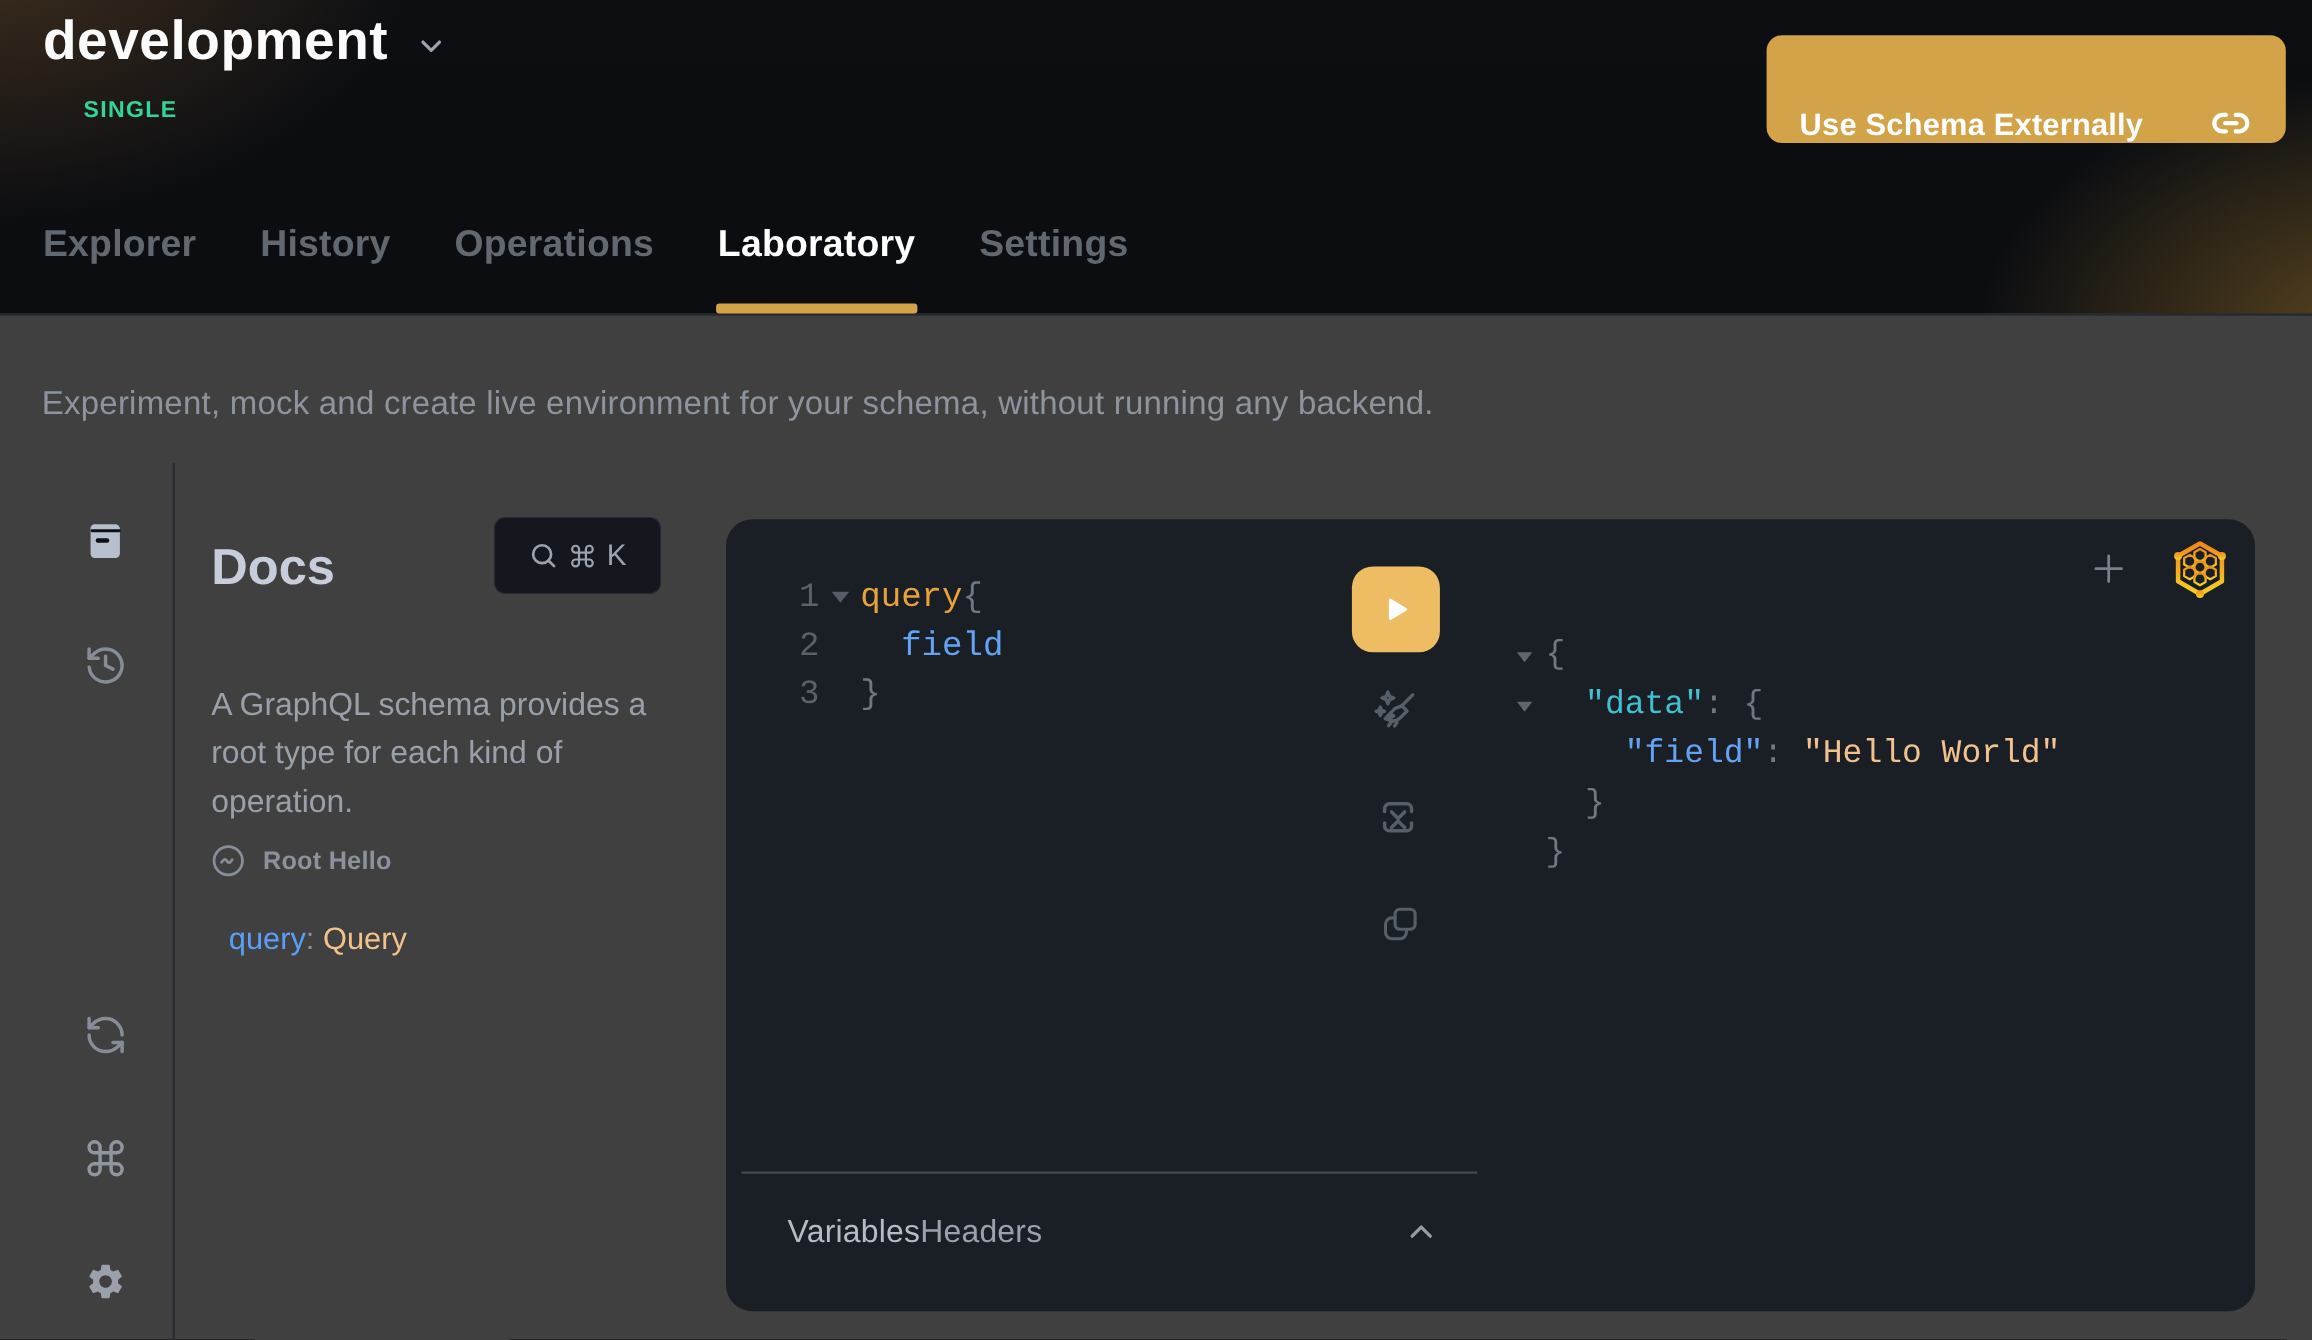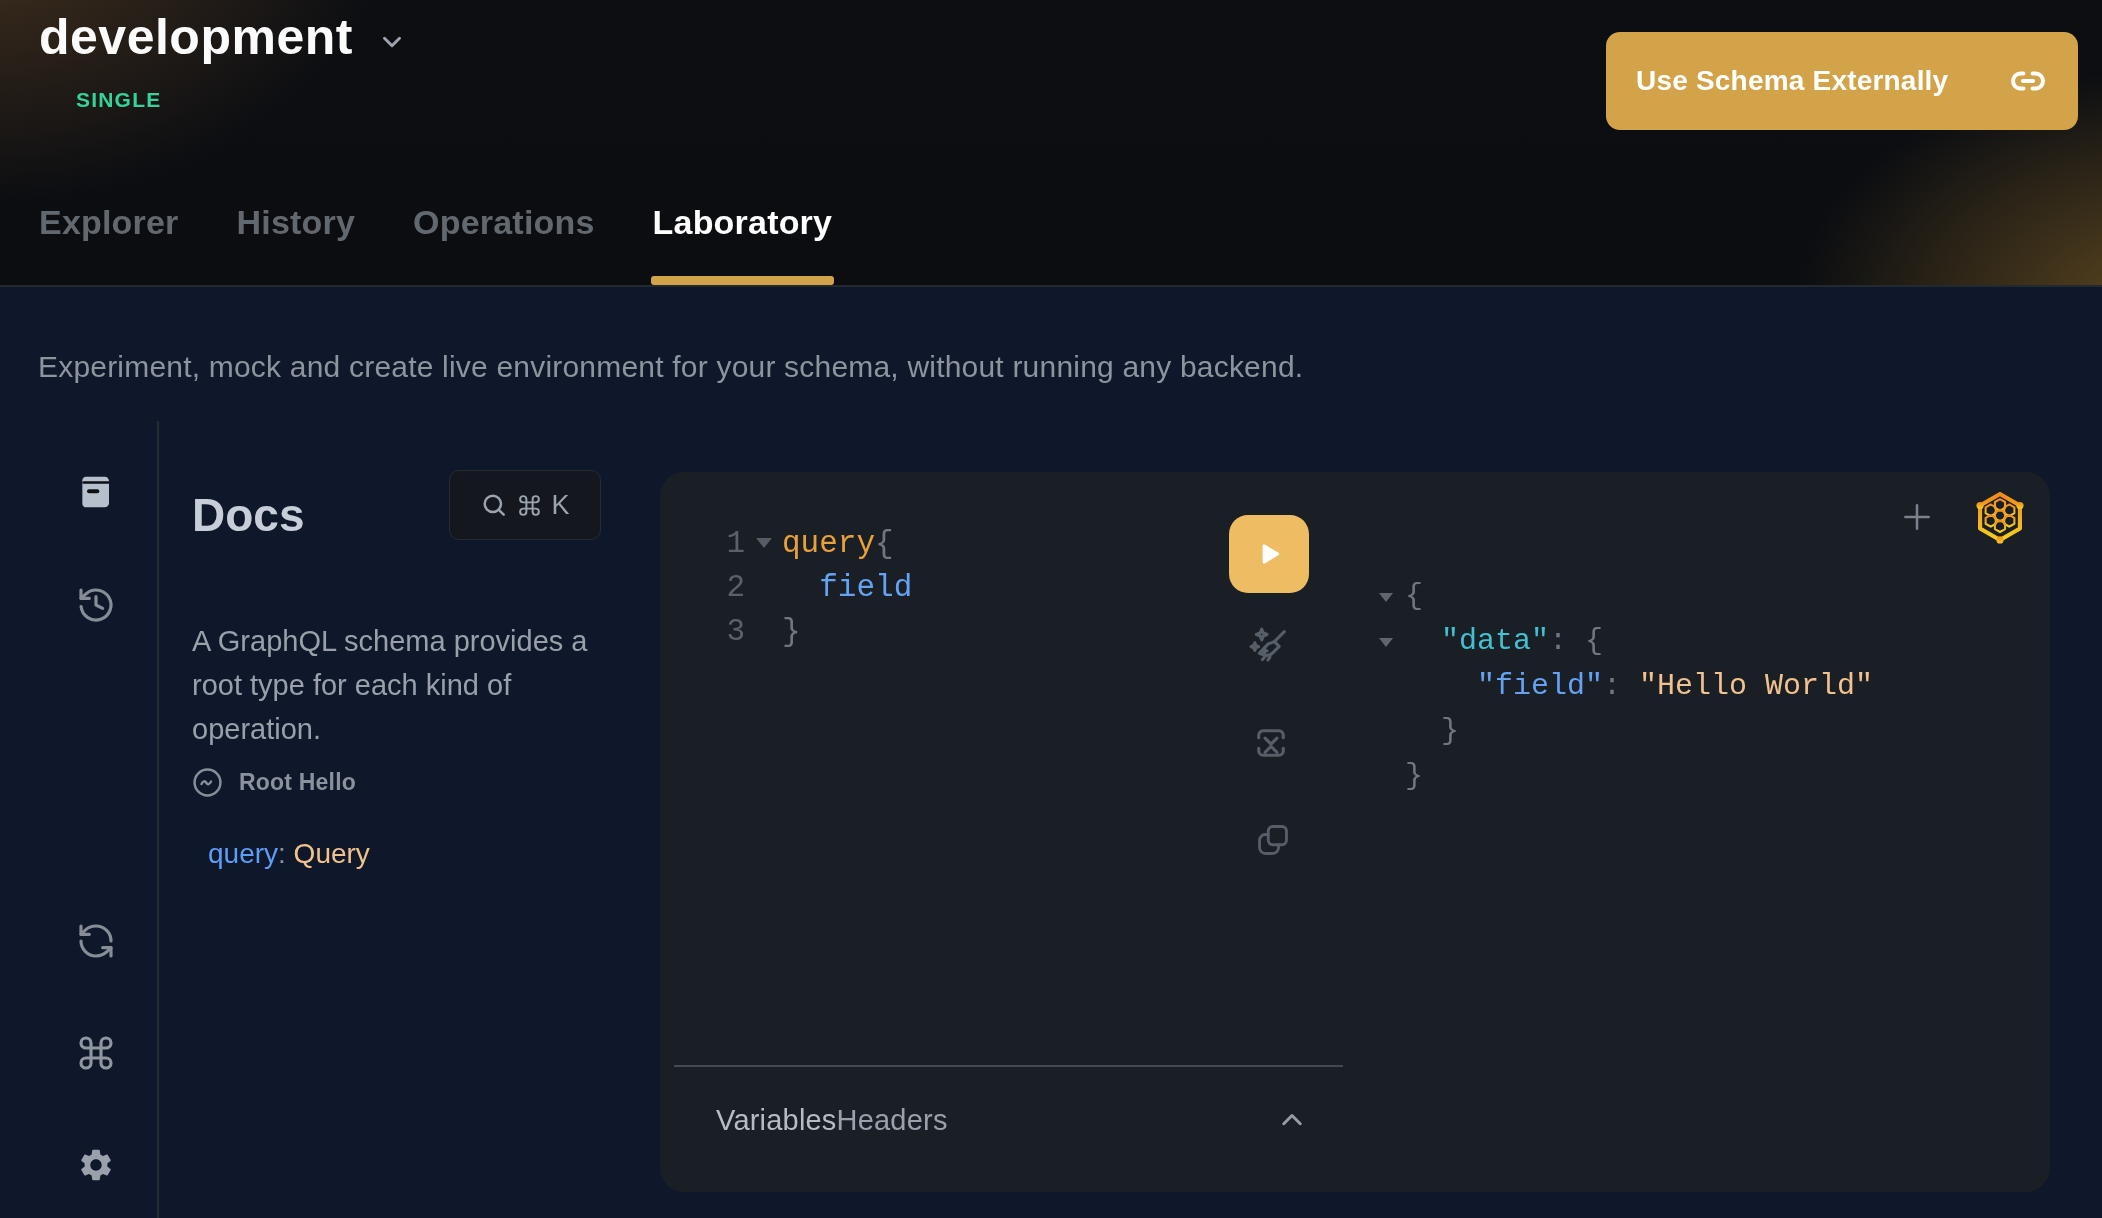--- a/index.html
+++ b/index.html
@@ -1,38 +1,38 @@
 <!DOCTYPE html>
 <html><head>
 <meta charset="utf-8">
 <style>
   html,body{margin:0;padding:0;background:#000;}
   .app{
     position:relative;width:2102px;height:1218px;overflow:hidden;
-    background:#0f172a;
+    background:#404040;
     font-family:"Liberation Sans","DejaVu Sans",sans-serif;
     -webkit-font-smoothing:antialiased;
   }
   
   .banner{
     position:absolute;left:0;top:0;width:100%;height:287px;box-sizing:border-box;
     border-bottom:2px solid #24282f;
     background:
       radial-gradient(620px 420px at -30px -80px, rgba(126,86,44,.50), rgba(126,86,44,0) 68%),
       radial-gradient(560px 360px at 103% 108%, rgba(205,150,52,.42), rgba(205,150,52,0) 66%),
       linear-gradient(#0c0e12,#0b0d11);
   }
   .project-title-row{position:absolute;left:39px;top:8px;display:flex;align-items:center;gap:24px;}
   .project-title{font-size:50px;font-weight:800;color:#fbfbfc;letter-spacing:.5px;}
   .title-chevron{margin-top:10px;cursor:pointer;}
   .env-badge{position:absolute;left:40px;top:88px;font-size:21px;font-weight:700;color:#34d399;letter-spacing:1.2px;margin-left:36px;}
   .use-schema-btn{
     position:absolute;right:24px;top:32px;width:472px;height:98px;box-sizing:border-box;
     background:#d2a348;border:none;border-radius:14px;cursor:pointer;
-    display:flex;align-items:center;justify-content:space-between;padding:0 32px 0 30px;
+    display:flex;align-items:flex-end;justify-content:space-between;padding:0 32px 0 30px;
     font-family:inherit;
   }
   .use-schema-btn .lbl{font-size:28px;font-weight:700;color:#ffffff;letter-spacing:.2px;}
   
   .tabs{position:absolute;left:39px;top:203px;display:flex;gap:58px;}
   .tab{
     position:relative;height:84px;box-sizing:border-box;cursor:pointer;
     font-size:34px;font-weight:700;color:#62686f;letter-spacing:.2px;
   }
   .tab.active{color:#ffffff;}
@@ -125,20 +125,21 @@
             <line x1="8.6" y1="12" x2="15.4" y2="12"></line>
         </svg>
       </span>
     </button>
 
     <nav class="tabs">
       <div class="tab">Explorer</div>
       <div class="tab">History</div>
       <div class="tab">Operations</div>
       <div class="tab active">Laboratory</div>
+      <div class="tab">Settings</div>
     </nav>
   </header>
 
   <div class="subtitle">Experiment, mock and create live environment for your schema, without running any backend.</div>
 
   <div class="sidebar-divider"></div>
 
   <div class="side-icon" style="top:472px;">
     <span>
       <svg width="40" height="40" viewBox="0 0 24 24">

